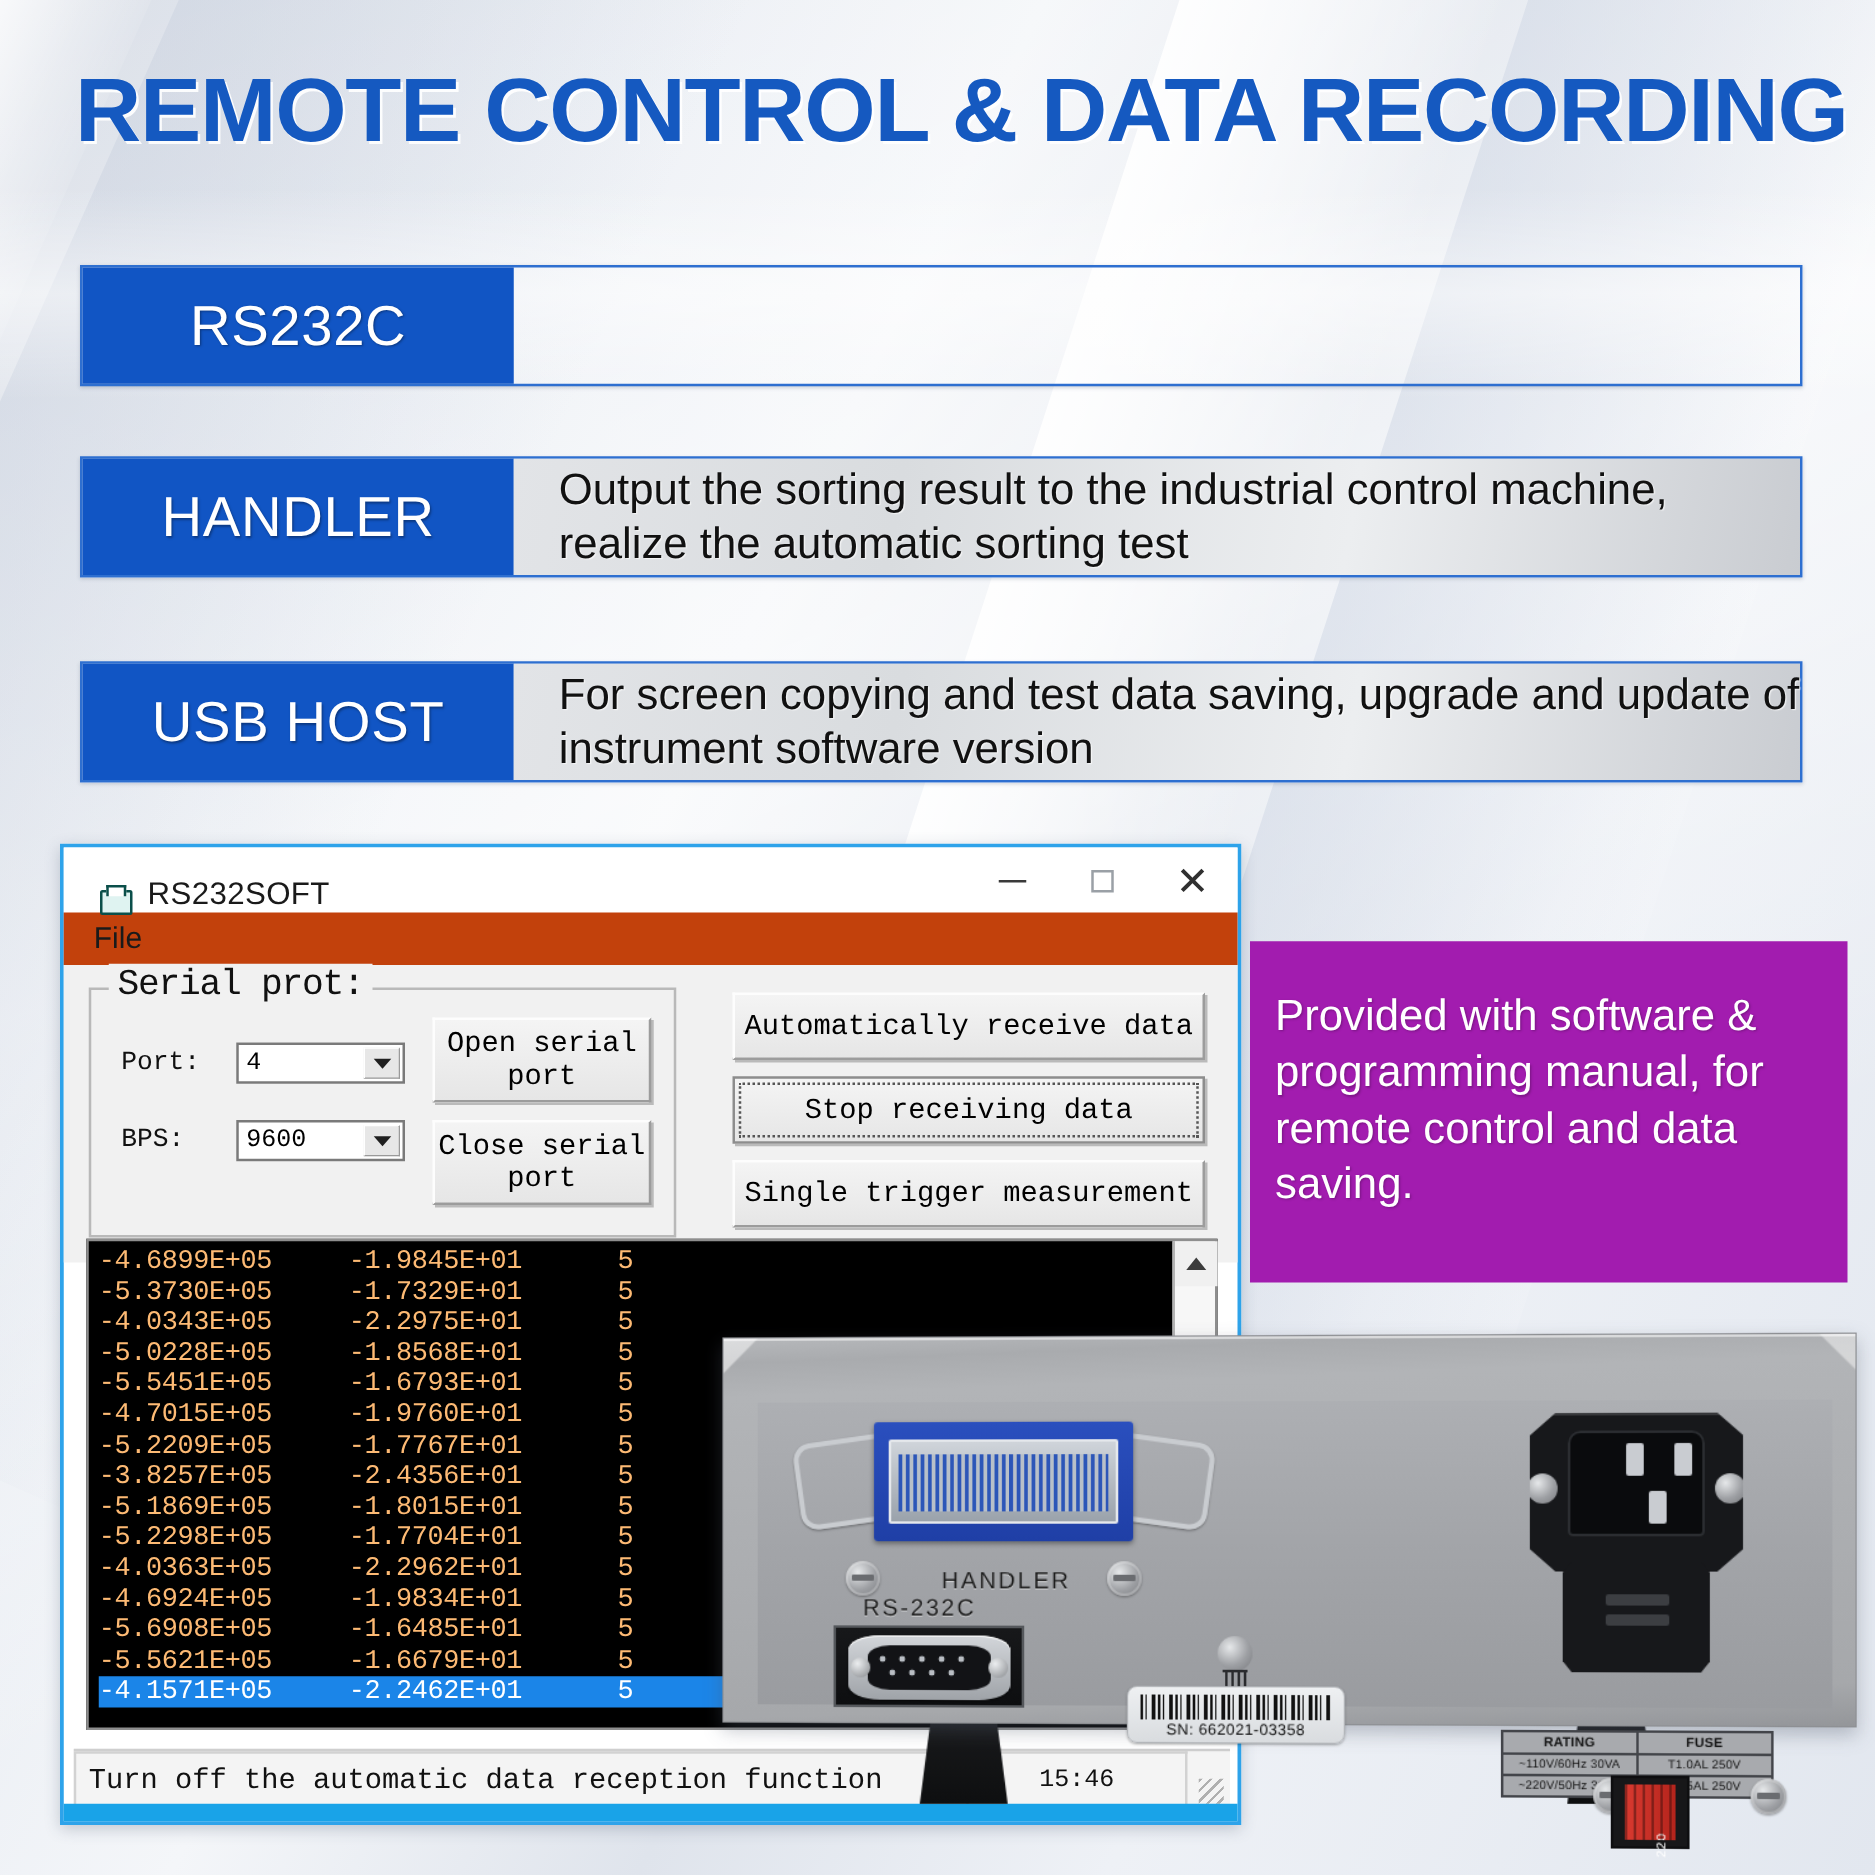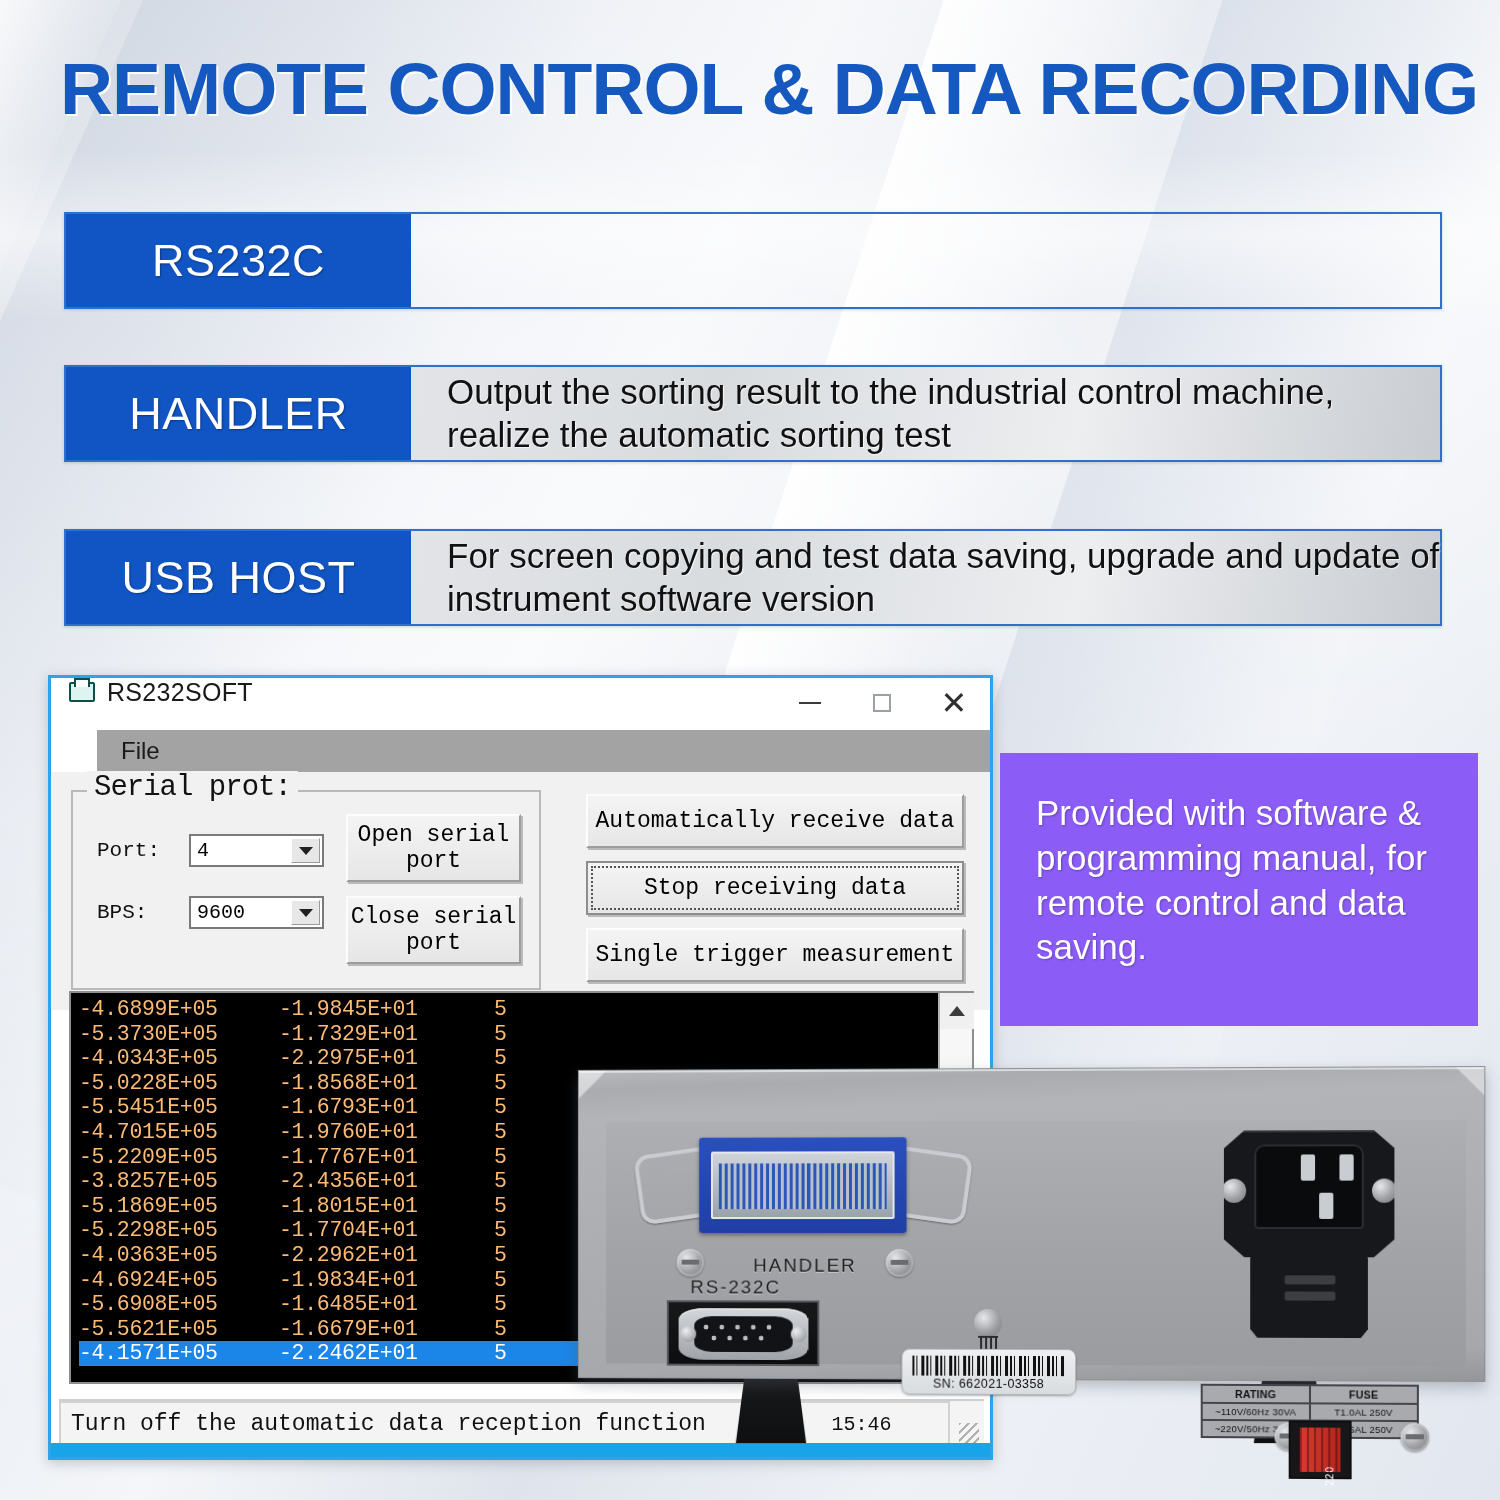--- a/index.html
+++ b/index.html
@@ -44,32 +44,32 @@
     flex:1; background:linear-gradient(100deg,#e2e4e7 0%,#d9dcdf 30%,#eceef0 65%,#c9ccd1 100%);
     display:flex; align-items:center; padding:0 0 0 36px;
     font-size:35px; line-height:1.22; color:#111;
     text-shadow:1px 1px 1px rgba(255,255,255,.7);
   }
 
   
   .win { position:absolute; left:48px; top:675px; width:945px; height:785px;
          background:#fff; border:3px solid #2ea3ea; border-top-width:3px;
          box-shadow:0 3px 12px rgba(60,75,100,.28); }
-  .titlebar { height:52px; background:#fff; display:flex; align-items:flex-start; padding:0 0 0 18px; }
+  .titlebar { height:52px; background:#fff; display:flex; align-items:flex-end; padding:0 0 0 29px; }
   .titlebar .ico { width:26px; height:22px; position:relative; margin-right:12px; }
   .titlebar .ico:before{content:"";position:absolute;left:0;top:4px;width:22px;height:16px;border:2px solid #0b4f4a;border-radius:2px;background:#dff3f1;}
   .titlebar .ico:after{content:"";position:absolute;left:5px;top:0px;width:12px;height:7px;border:2px solid #0b4f4a;border-bottom:none;background:#fff;}
   .titlebar .ttl { font-size:25px; color:#1a1a1a; letter-spacing:.3px; }
   .wbtns { margin-left:auto; display:flex; }
   .wbtn { width:72px; height:50px; display:flex; align-items:center; justify-content:center;
           font-size:26px; color:#303030; }
   .wbtn.min b{display:block;width:22px;height:2px;background:#3a3a3a;}
   .wbtn.max b{display:block;width:18px;height:18px;border:2px solid #9aa0a6;}
   .wbtn.close{font-size:32px;font-weight:300;}
-  .menubar { height:42px; background:#a3a3a3; display:flex; align-items:center; padding-left:18px;margin-left:46px; }
+  .menubar { height:42px; background:#c2410c; display:flex; align-items:center; padding-left:18px; }
   .menubar .mi { font-size:24px; color:#1a1a1a; padding:2px 6px; }
 
   .winbody { background:#f1f1f1; padding:14px 16px 0 16px; height:238px; position:relative; }
 
   
   .groupbox { position:absolute; left:20px; top:18px; width:470px; height:200px;
               border:2px solid #b9b9b9; background:#f1f1f1; }
   .groupbox > .legend { position:absolute; left:14px; top:-21px; background:#f1f1f1; padding:0 7px;
               font-family:"Liberation Mono", monospace; font-size:29px; color:#111; letter-spacing:-1px; }
   .frow { position:absolute; display:flex; align-items:center; }
@@ -113,22 +113,22 @@
   .statusbar .sbtext { flex:1; border:2px solid #d2d2d2; display:flex; align-items:center; padding-left:10px;
                        font-family:"Liberation Mono", monospace; font-size:23px; color:#111; }
   .statusbar .sbtime { width:175px; border:2px solid #d2d2d2; border-left:none; display:flex; align-items:center;
                        justify-content:center; font-family:"Liberation Mono", monospace; font-size:20px; color:#111; }
   .statusbar .grip { width:34px; position:relative; }
   .statusbar .grip:after{content:"";position:absolute;right:5px;bottom:4px;width:20px;height:20px;
      background:repeating-linear-gradient(135deg,#b0b0b0 0 2px,transparent 2px 6px);}
   .winfoot { position:absolute; left:0; bottom:0; width:100%; height:14px; background:#19a3e8; }
 
   
-  .callout { position:absolute; left:1000px; top:753px; width:478px; height:273px; background:#8b5cf6;
-             padding:38px 30px 0 36px; color:#fff; font-size:35px; line-height:1.28;
+  .callout { position:absolute; left:1000px; top:753px; width:478px; height:273px; background:#a21caf;
+             padding:38px 30px 0 20px; color:#fff; font-size:35px; line-height:1.28;
              text-shadow:1px 1px 2px rgba(0,0,0,.25); }
 
   
   .instr { position:absolute; left:560px; top:1060px; width:940px; height:400px; }
   .chassis { position:absolute; left:12px; top:8px; width:908px; height:312px;
     background:linear-gradient(178deg,#b6b8bb 0%,#a9abae 6%,#b2b4b7 14%,#a6a8ab 90%,#94969a 100%);
     border:1px solid #8d8f93;
     box-shadow: inset 0 2px 0 rgba(255,255,255,.55), 0 6px 14px rgba(80,90,105,.35);
     transform: perspective(1400px) rotateY(-2.2deg);
   }

